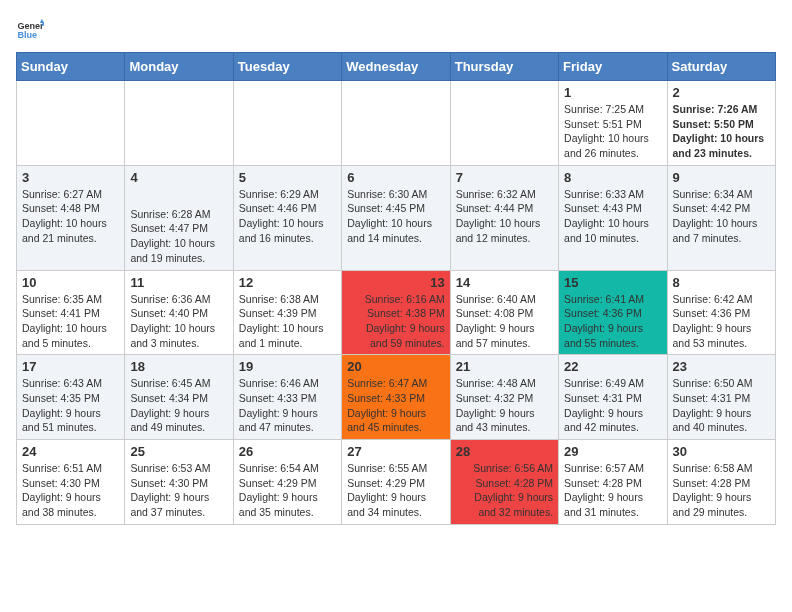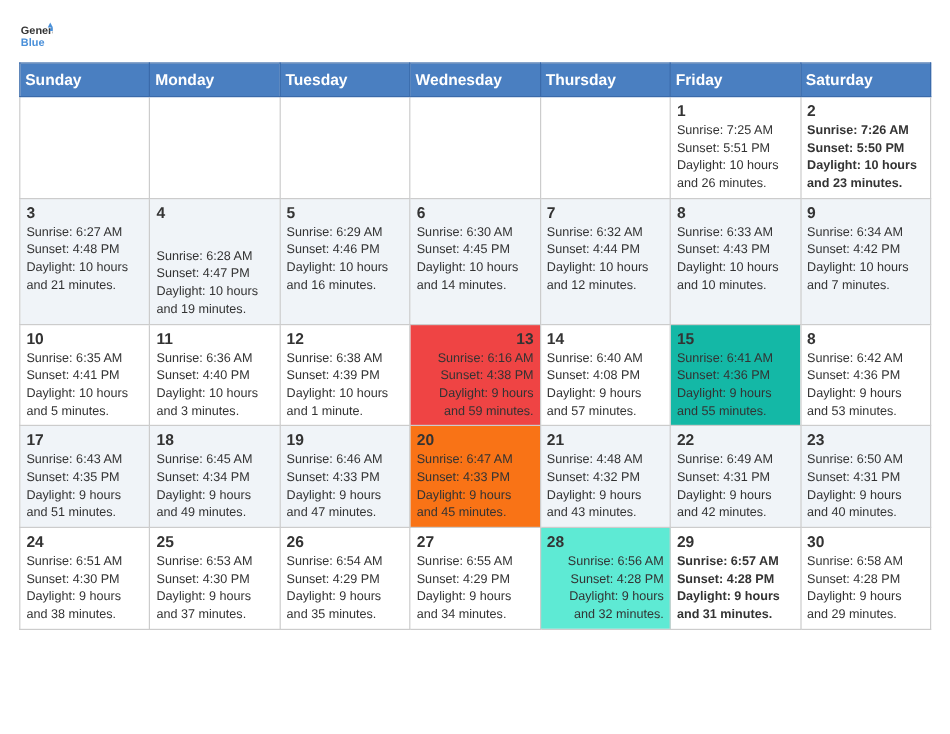--- a/index.html
+++ b/index.html
@@ -286,29 +286,29 @@
           <div class="day-info" style="white-space: pre-line;">Sunrise: 6:54 AM
 Sunset: 4:29 PM
 Daylight: 9 hours and 35 minutes.</div>
         </td>
         <td style="background: rgb(255, 255, 255);">
           <span class="day-number">27</span>
           <div class="day-info" style="white-space: pre-line;">Sunrise: 6:55 AM
 Sunset: 4:29 PM
 Daylight: 9 hours and 34 minutes.</div>
         </td>
-        <td style="background: #5eead4;">
+        <td style="background: #ef4444;">
           <span class="day-number">28</span>
           <div class="day-info" style="white-space: pre-line; text-align: right;">Sunrise: 6:56 AM
 Sunset: 4:28 PM
 Daylight: 9 hours and 32 minutes.</div>
         </td>
         <td style="background: rgb(255, 255, 255);">
           <span class="day-number">29</span>
-          <div class="day-info" style="white-space: pre-line; font-weight: bold;">Sunrise: 6:57 AM
+          <div class="day-info" style="white-space: pre-line;">Sunrise: 6:57 AM
 Sunset: 4:28 PM
 Daylight: 9 hours and 31 minutes.</div>
         </td>
         <td style="background: rgb(255, 255, 255);">
           <span class="day-number">30</span>
           <div class="day-info" style="white-space: pre-line;">Sunrise: 6:58 AM
 Sunset: 4:28 PM
 Daylight: 9 hours and 29 minutes.</div>
         </td>
       </tr>

